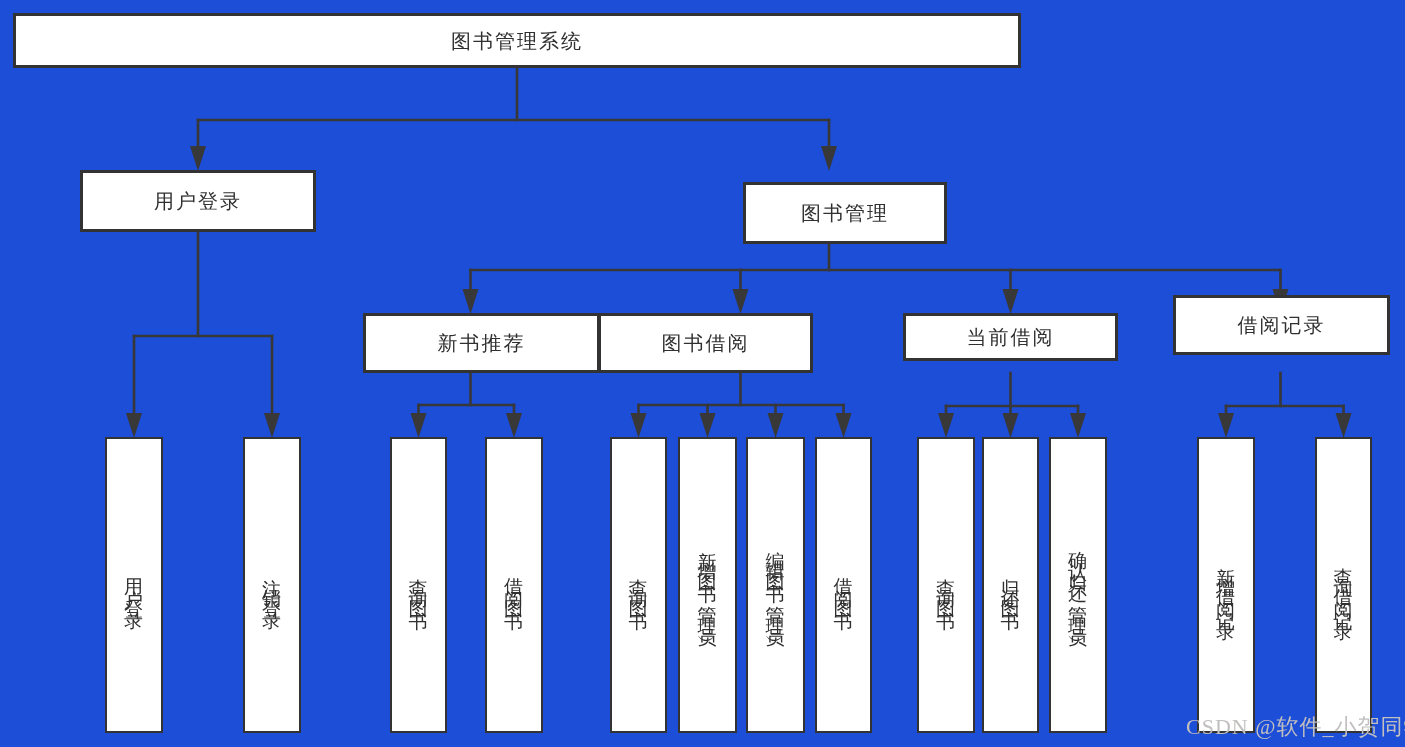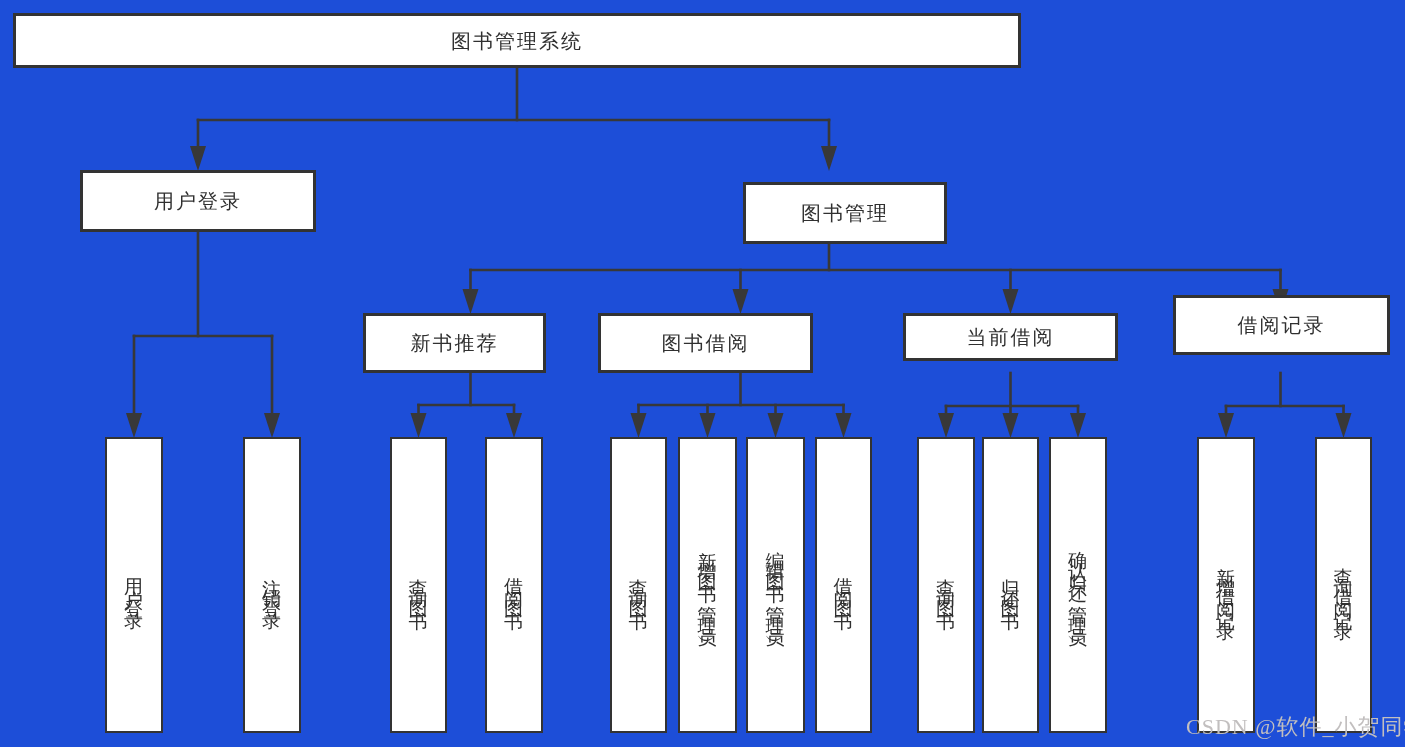--- a/index.html
+++ b/index.html
@@ -113,21 +113,21 @@
       <line x1="1226" y1="406" x2="1343.5" y2="406" stroke="#383838" stroke-width="2.6" stroke-linecap="square"></line>
       <line x1="1226" y1="406" x2="1226" y2="419" stroke="#383838" stroke-width="2.6" stroke-linecap="square"></line>
       <polygon points="1218,413 1234,413 1226,438" fill="#383838"></polygon>
       <line x1="1343.5" y1="406" x2="1343.5" y2="419" stroke="#383838" stroke-width="2.6" stroke-linecap="square"></line>
       <polygon points="1335.5,413 1351.5,413 1343.5,438" fill="#383838"></polygon>
     </svg>
   <div id="nodes">
       <div class="node horizontal" style="left: 13px; top: 13px; width: 1008px; height: 55px;">图书管理系统</div>
       <div class="node horizontal" style="left: 80px; top: 170px; width: 236px; height: 62px;">用户登录</div>
       <div class="node horizontal" style="left: 711px; top: 182px; width: 204px; height: 62px; margin-left: 32px;">图书管理</div>
-      <div class="node horizontal" style="left: 363px; top: 313px; width: 183px; height: 60px;">新书推荐</div>
+      <div class="node horizontal" style="left: 363px; top: 313px; width: 237px; height: 60px;">新书推荐</div>
       <div class="node horizontal" style="left: 598px; top: 313px; width: 215px; height: 60px;">图书借阅</div>
       <div class="node horizontal" style="left: 903px; top: 313px; width: 215px; height: 48px;">当前借阅</div>
       <div class="node horizontal" style="left: 1173px; top: 295px; width: 217px; height: 60px;">借阅记录</div>
       <div class="node vertical" style="left: 105px; top: 437px; width: 58px; height: 296px;">用户登录</div>
       <div class="node vertical" style="left: 243px; top: 437px; width: 58px; height: 296px;">注销登录</div>
       <div class="node vertical" style="left: 390px; top: 437px; width: 57px; height: 296px;">查询图书</div>
       <div class="node vertical" style="left: 485px; top: 437px; width: 58px; height: 296px;">借阅图书</div>
       <div class="node vertical" style="left: 610px; top: 437px; width: 57px; height: 296px;">查询图书</div>
       <div class="node vertical" style="left: 678px; top: 437px; width: 59px; height: 296px;">新增图书（管理员）</div>
       <div class="node vertical" style="left: 746px; top: 437px; width: 59px; height: 296px;">编辑图书（管理员）</div>

